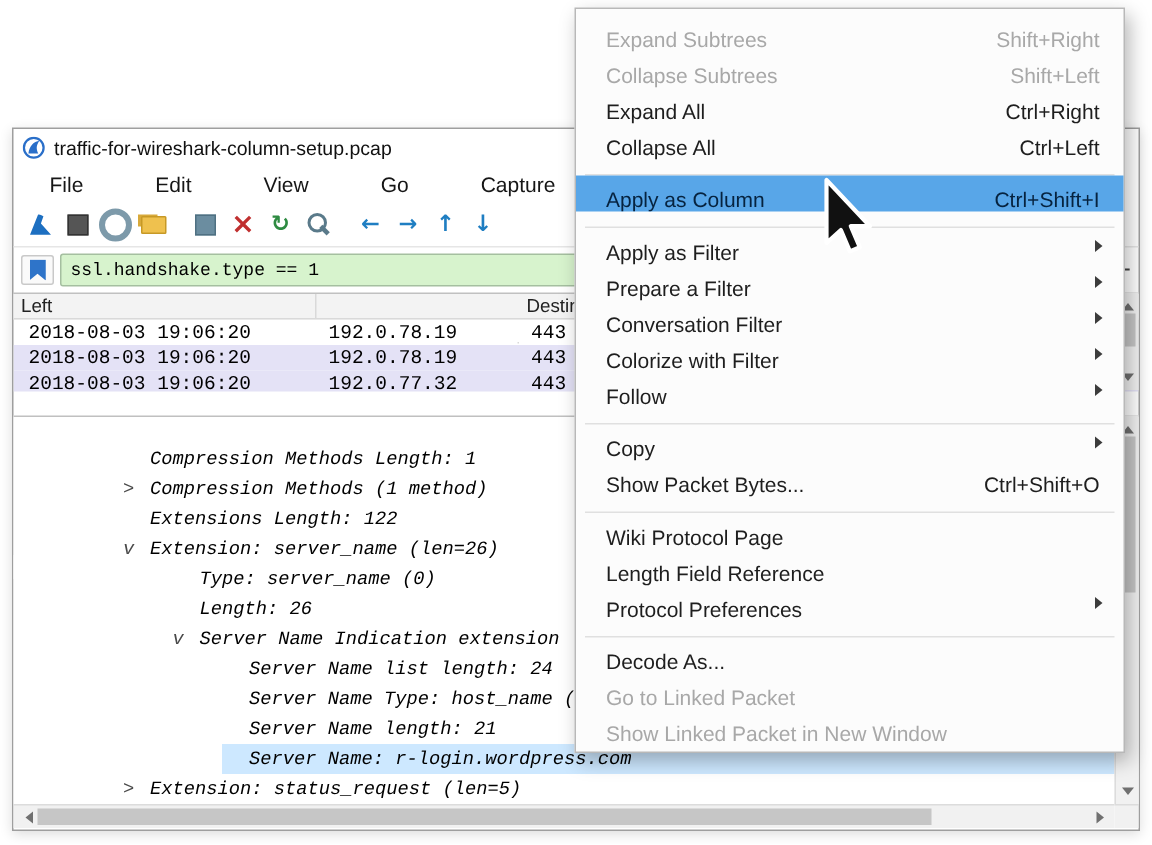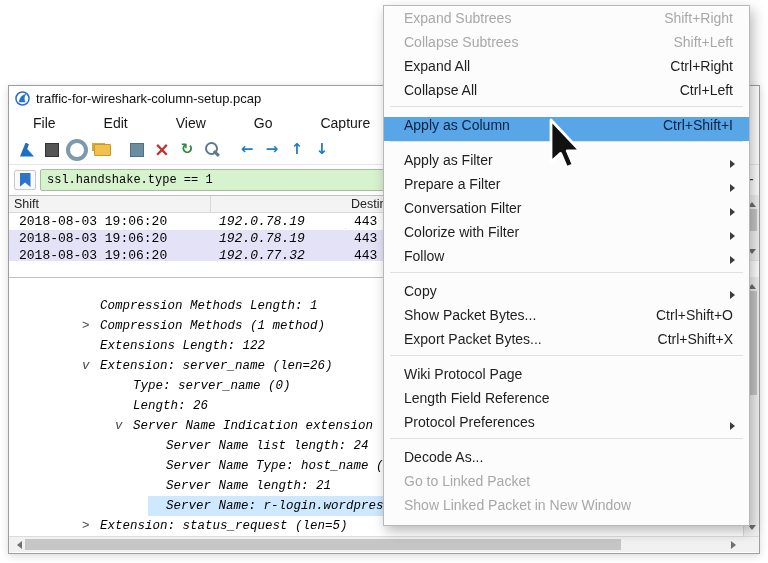--- a/index.html
+++ b/index.html
@@ -58,21 +58,21 @@
                font-size:12.5px; color:#222; }
   .pl-hcell { border-right:1px solid #d9d9d9; padding:1px 0 0 5px; overflow:hidden; white-space:nowrap; }
   .pl-hcell:nth-of-type(1) { width:202px; }
   .pl-hcell:nth-of-type(2) { width:135px;margin-top:32px; }
   .pl-hcell:nth-of-type(3) { flex:1; border-right:none; }
   .pl-rows { height:48px; overflow:hidden; }
   .pl-row { height:17px; display:flex; font-family:"Liberation Mono","DejaVu Sans Mono",monospace;
             font-size:13px; line-height:17px; color:#000; white-space:pre; }
   .pl-row.tls { background:#e4e2f6; }
   .c-time { width:202px; padding-left:10px; }
-  .c-dest { width:135px; padding-left:8px;font-style:italic; }
+  .c-dest { width:135px; padding-left:8px; }
   .c-port { padding-left:8px; }
 
   
   .hscroll { position:absolute; display:flex; align-items:center; background:#f1f1f1;
              border-top:1px solid #dcdcdc; height:16px; }
   .sb-btn { width:16px; height:100%; display:flex; align-items:center; justify-content:center; flex:none; }
   .tri-left  { width:0; height:0; border:4px solid transparent; border-right:5px solid #707070; }
   .tri-right { width:0; height:0; border:4px solid transparent; border-left:5px solid #707070; }
   .tri-up    { width:0; height:0; border:4px solid transparent; border-bottom:5px solid #707070; }
   .tri-down  { width:0; height:0; border:4px solid transparent; border-top:5px solid #707070; }
@@ -101,21 +101,21 @@
   .dline { display:flex; height:20px; line-height:20px; white-space:pre; color:#000;font-style:italic; }
   .dspace { flex:none; }
   .dbody { flex:1; display:flex; min-width:0; overflow:hidden; }
   .darrow { width:18px; flex:none; color:#4a4a4a; }
   .dline.selected .dbody { background:#cde8ff; }
 
   
   .ctx { position:absolute; left:383px; top:5px; width:367px; background:#fcfcfc;
          border:1px solid #b8b8b8; box-shadow:3px 5px 12px rgba(0,0,0,.28);
          padding:4px 0; z-index:10; }
-  .mi { height:24px; display:flex; align-items:flex-start; padding:0 16px 0 20px;
+  .mi { height:24px; display:flex; align-items:flex-end; padding:0 16px 0 20px;
         font-size:14px; color:#1e1e1e; position:relative; }
   .mi.hl { background:#58a6e8; color:#06233f; }
   .mi.dis { color:#a8a8a8; }
   .mi-shortcut { margin-left:auto; }
   .mi-arrow { display:none; position:absolute; right:10px; top:50%; transform:translateY(-50%);
               width:0; height:0; border:4px solid transparent; border-left:5px solid #3c3c3c; }
   .mi.has-sub .mi-arrow { display:block; }
   .mi.sep { height:11px; padding:0 6px; }
   .mi.sep::before { content:""; width:100%; height:1px; background:#e0e0e0; }
 
@@ -212,21 +212,21 @@
       </span>
       <span class="finput">
         <span>ssl.handshake.type == 1</span>
       </span>
       <span class="fplus">+</span>
     </div>
 
     <div class="packets">
       <div class="pl-header">
 
-      <span class="pl-hcell">Shift</span>
+      <span class="pl-hcell">Left</span>
           <span class="pl-hcell">Destination</span>
           <span class="pl-hcell">Destination Port</span>
         </div>
       <div class="pl-rows">
 
           <div class="pl-row">
             <span class="c-time">2018-08-03 19:06:20</span>
             <span class="c-dest">192.0.78.19</span>
             <span class="c-port">443</span>
           </div>
@@ -473,25 +473,20 @@
         <span class="mi-shortcut"></span>
         <span class="mi-arrow"></span>
       </div>
 
       <div class="mi">
         <span class="mi-label">Show Packet Bytes...</span>
         <span class="mi-shortcut">Ctrl+Shift+O</span>
 
       </div>
 
-      <div class="mi">
-        <span class="mi-label">Export Packet Bytes...</span>
-        <span class="mi-shortcut">Ctrl+Shift+X</span>
-
-      </div>
 
       <div class="mi sep">
         
         
         
       </div>
 
       <div class="mi">
         <span class="mi-label">Wiki Protocol Page</span>
         <span class="mi-shortcut"></span>

